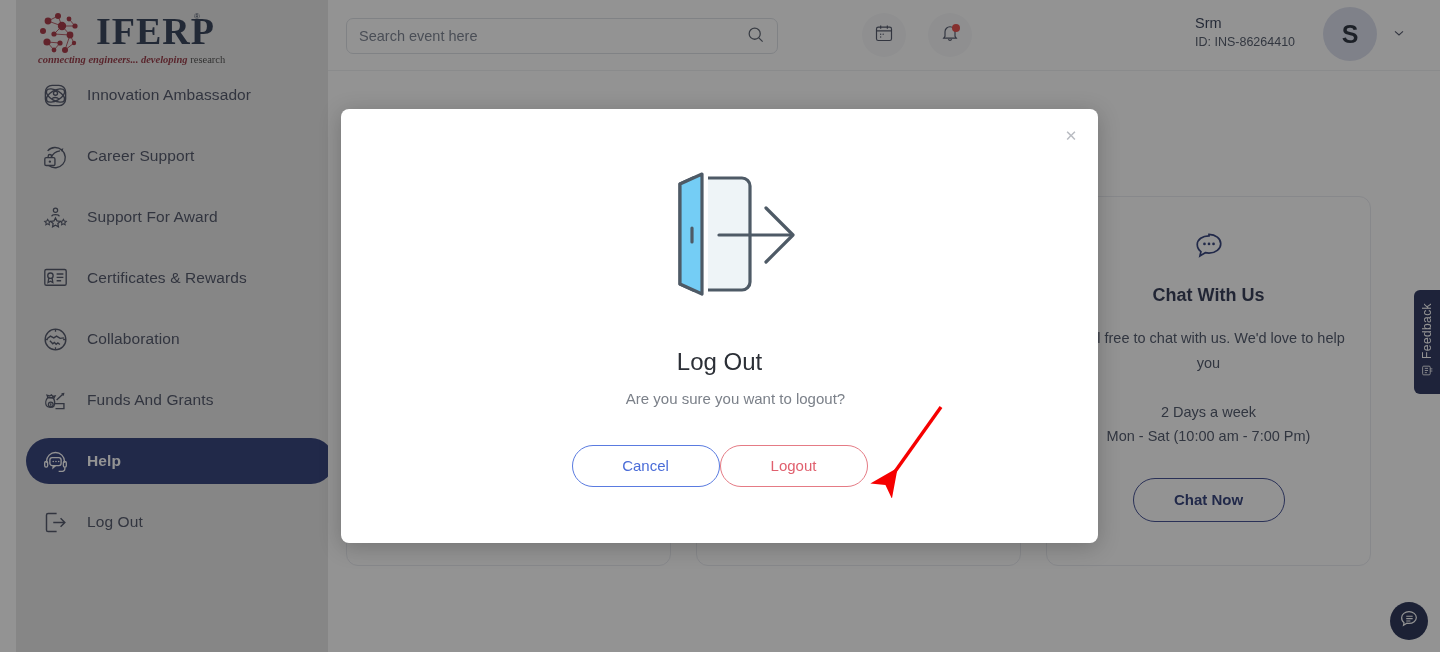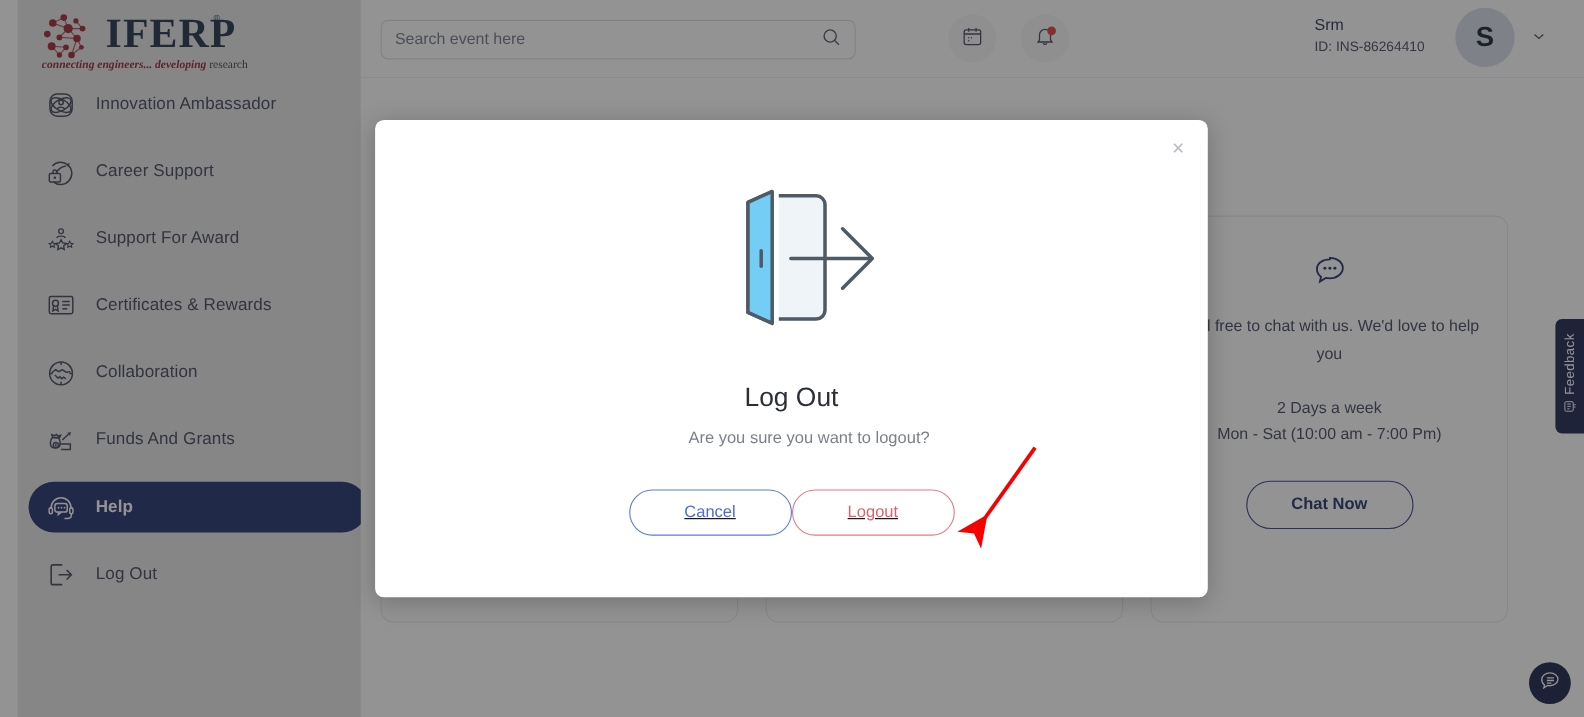--- a/index.html
+++ b/index.html
@@ -207,21 +207,20 @@
     text-align: center; margin-top: 44px;
     font-size: 24px; color: #2b2f36; font-weight: 400;
   }
   .modal-sub {
     text-align: center; margin-top: 14px;
     font-size: 15px; color: #7b8089; padding-left: 32px;
   }
   .modal-actions {
     display: flex; justify-content: center; 
     margin-top: 38px;
-    text-decoration: underline;
   }
   .btn {
     width: 148px; height: 42px; line-height: 40px;
     border-radius: 22px; text-align: center;
     font-size: 15px; background: #fff; cursor: pointer;
   }
   .btn.cancel { border: 1px solid #5a7be0; color: #4a6cd8; }
   .btn.logout { border: 1px solid #e57b85; color: #e0606e; }
 
   .annot-arrow { position: absolute; left: 0; top: 0; z-index: 70; pointer-events: none; }
@@ -433,20 +432,21 @@
       <div class="card c3">
         <div class="card-inner">
           <div class="card-icon">
             <svg width="34" height="34" viewBox="0 0 24 24" fill="none" stroke="#1b2a6b" stroke-width="1.2">
               <path d="M12 3.8c4.6 0 8.3 2.9 8.3 6.6 0 3.6-3.7 6.6-8.3 6.6-.9 0-1.8-.1-2.6-.3L5.6 19l.7-3a6.3 6.3 0 0 1-2.6-5c0-3.7 3.7-6.2 8.3-6.2z"></path>
               <circle cx="8.8" cy="10.5" r=".95" fill="#1b2a6b" stroke="none"></circle>
               <circle cx="12" cy="10.5" r=".95" fill="#1b2a6b" stroke="none"></circle>
               <circle cx="15.2" cy="10.5" r=".95" fill="#1b2a6b" stroke="none"></circle>
             </svg>
           </div>
+          <div class="card-title">Chat With Us</div>
           <div class="card-desc">Feel free to chat with us. We'd love to help you</div>
           <div class="card-days">2 Days a week</div>
           <div class="card-hours">Mon - Sat (10:00 am - 7:00 Pm)</div>
           <div class="card-btn">Chat Now</div>
         </div>
       </div>
     </div>
   </div>
 
   <div class="feedback-tab">

